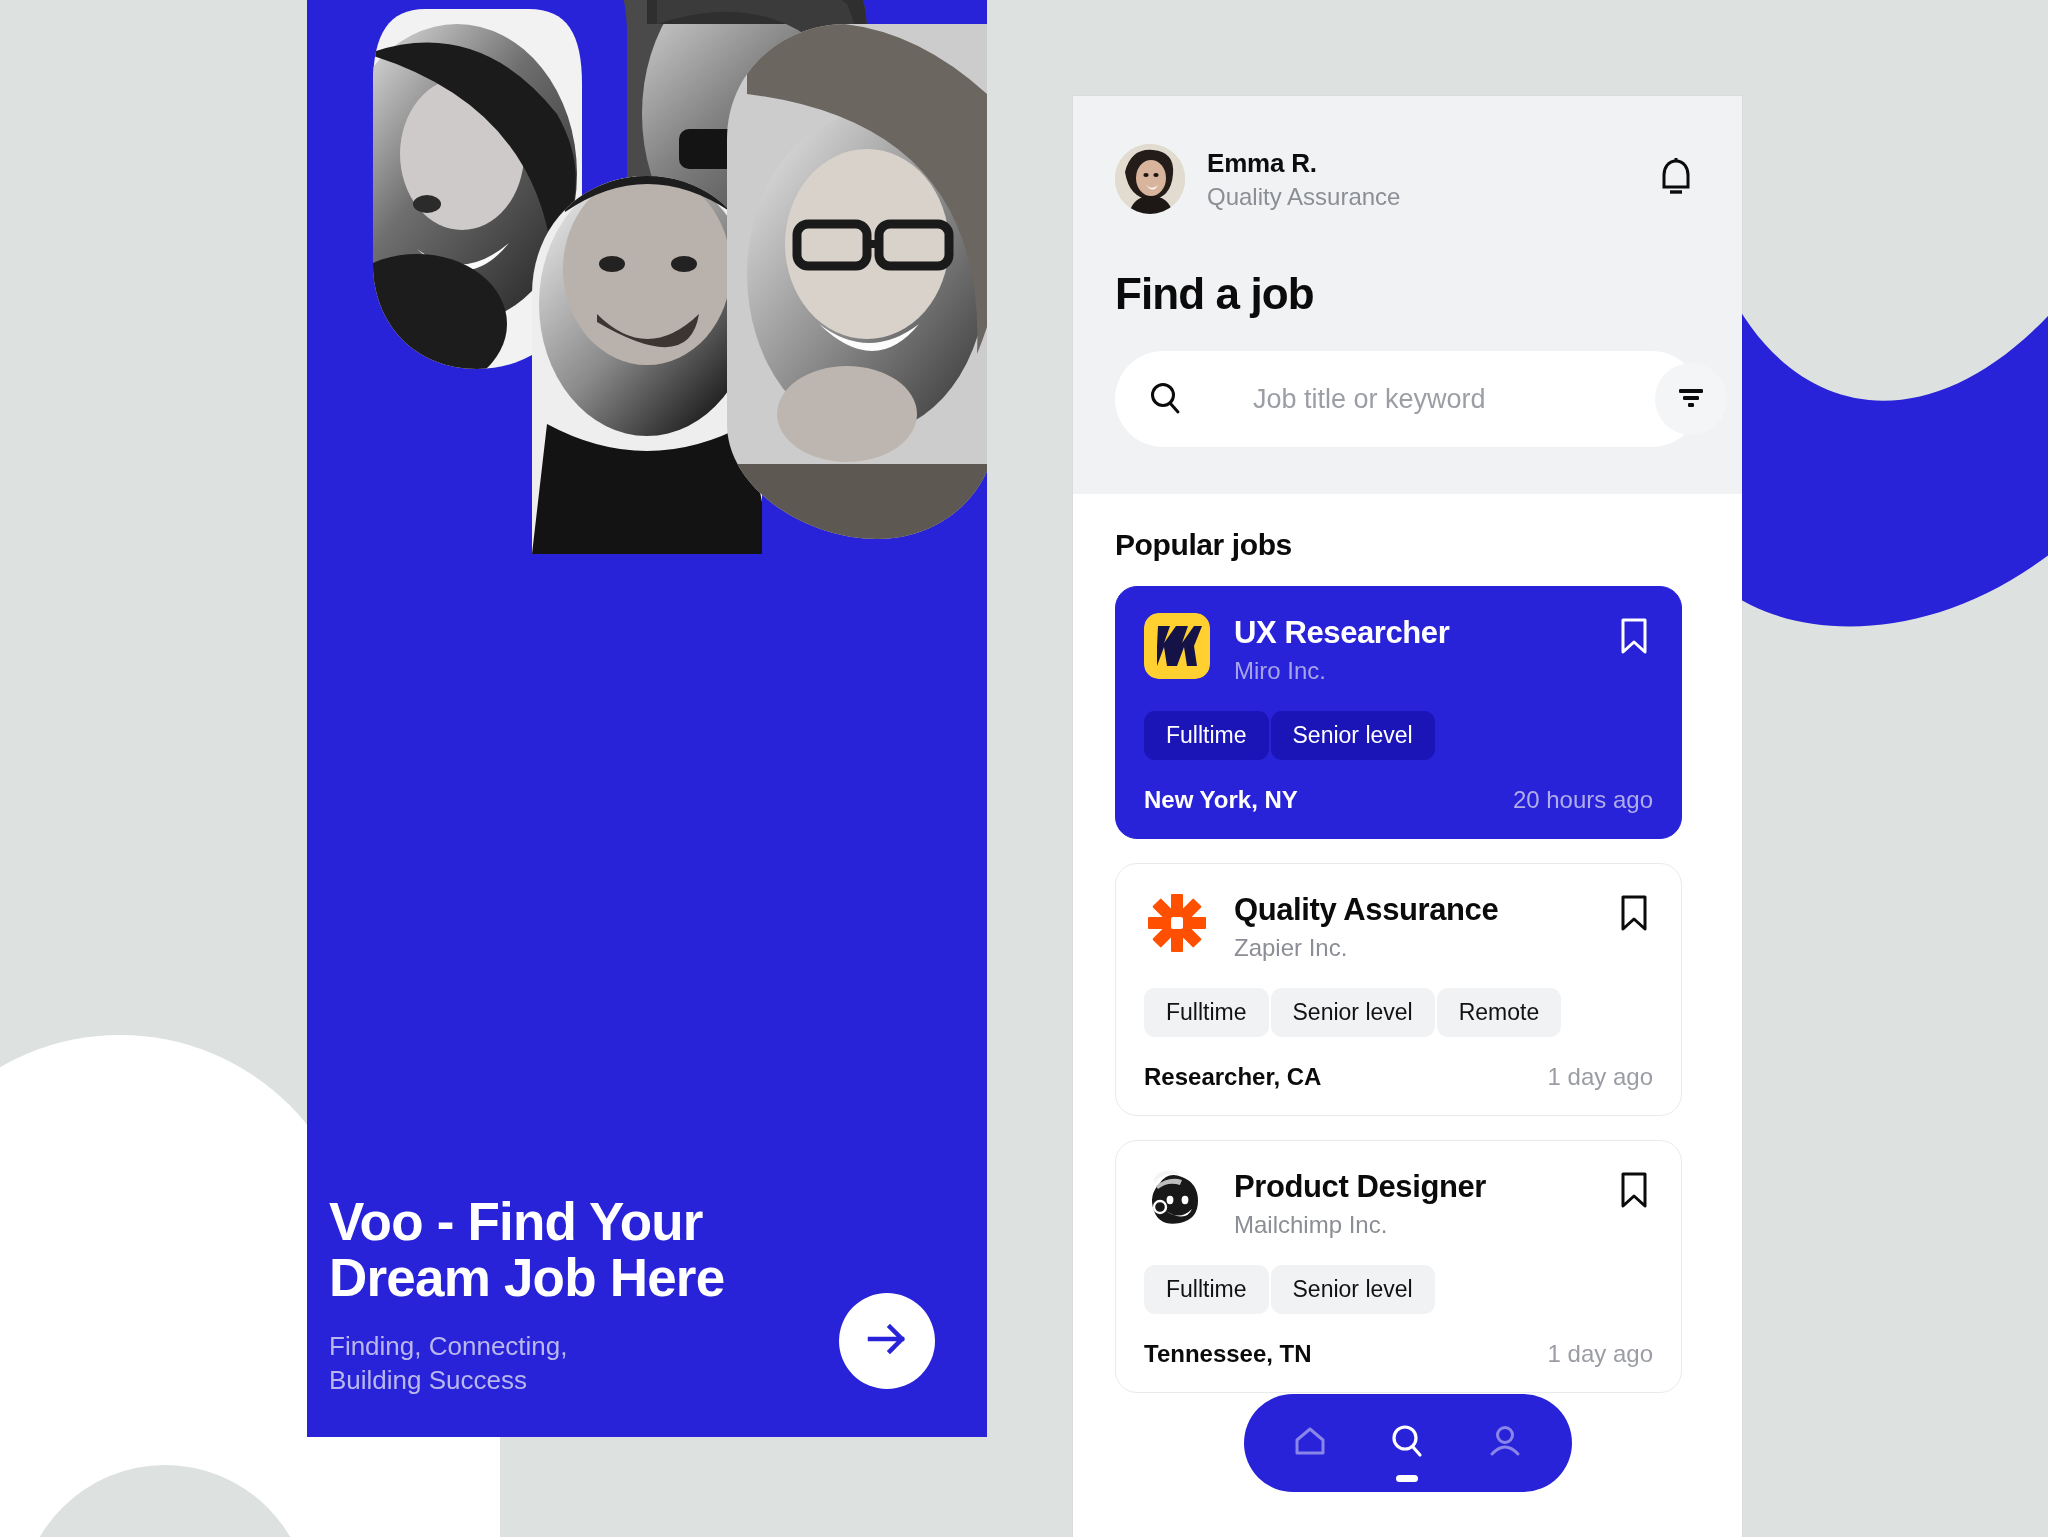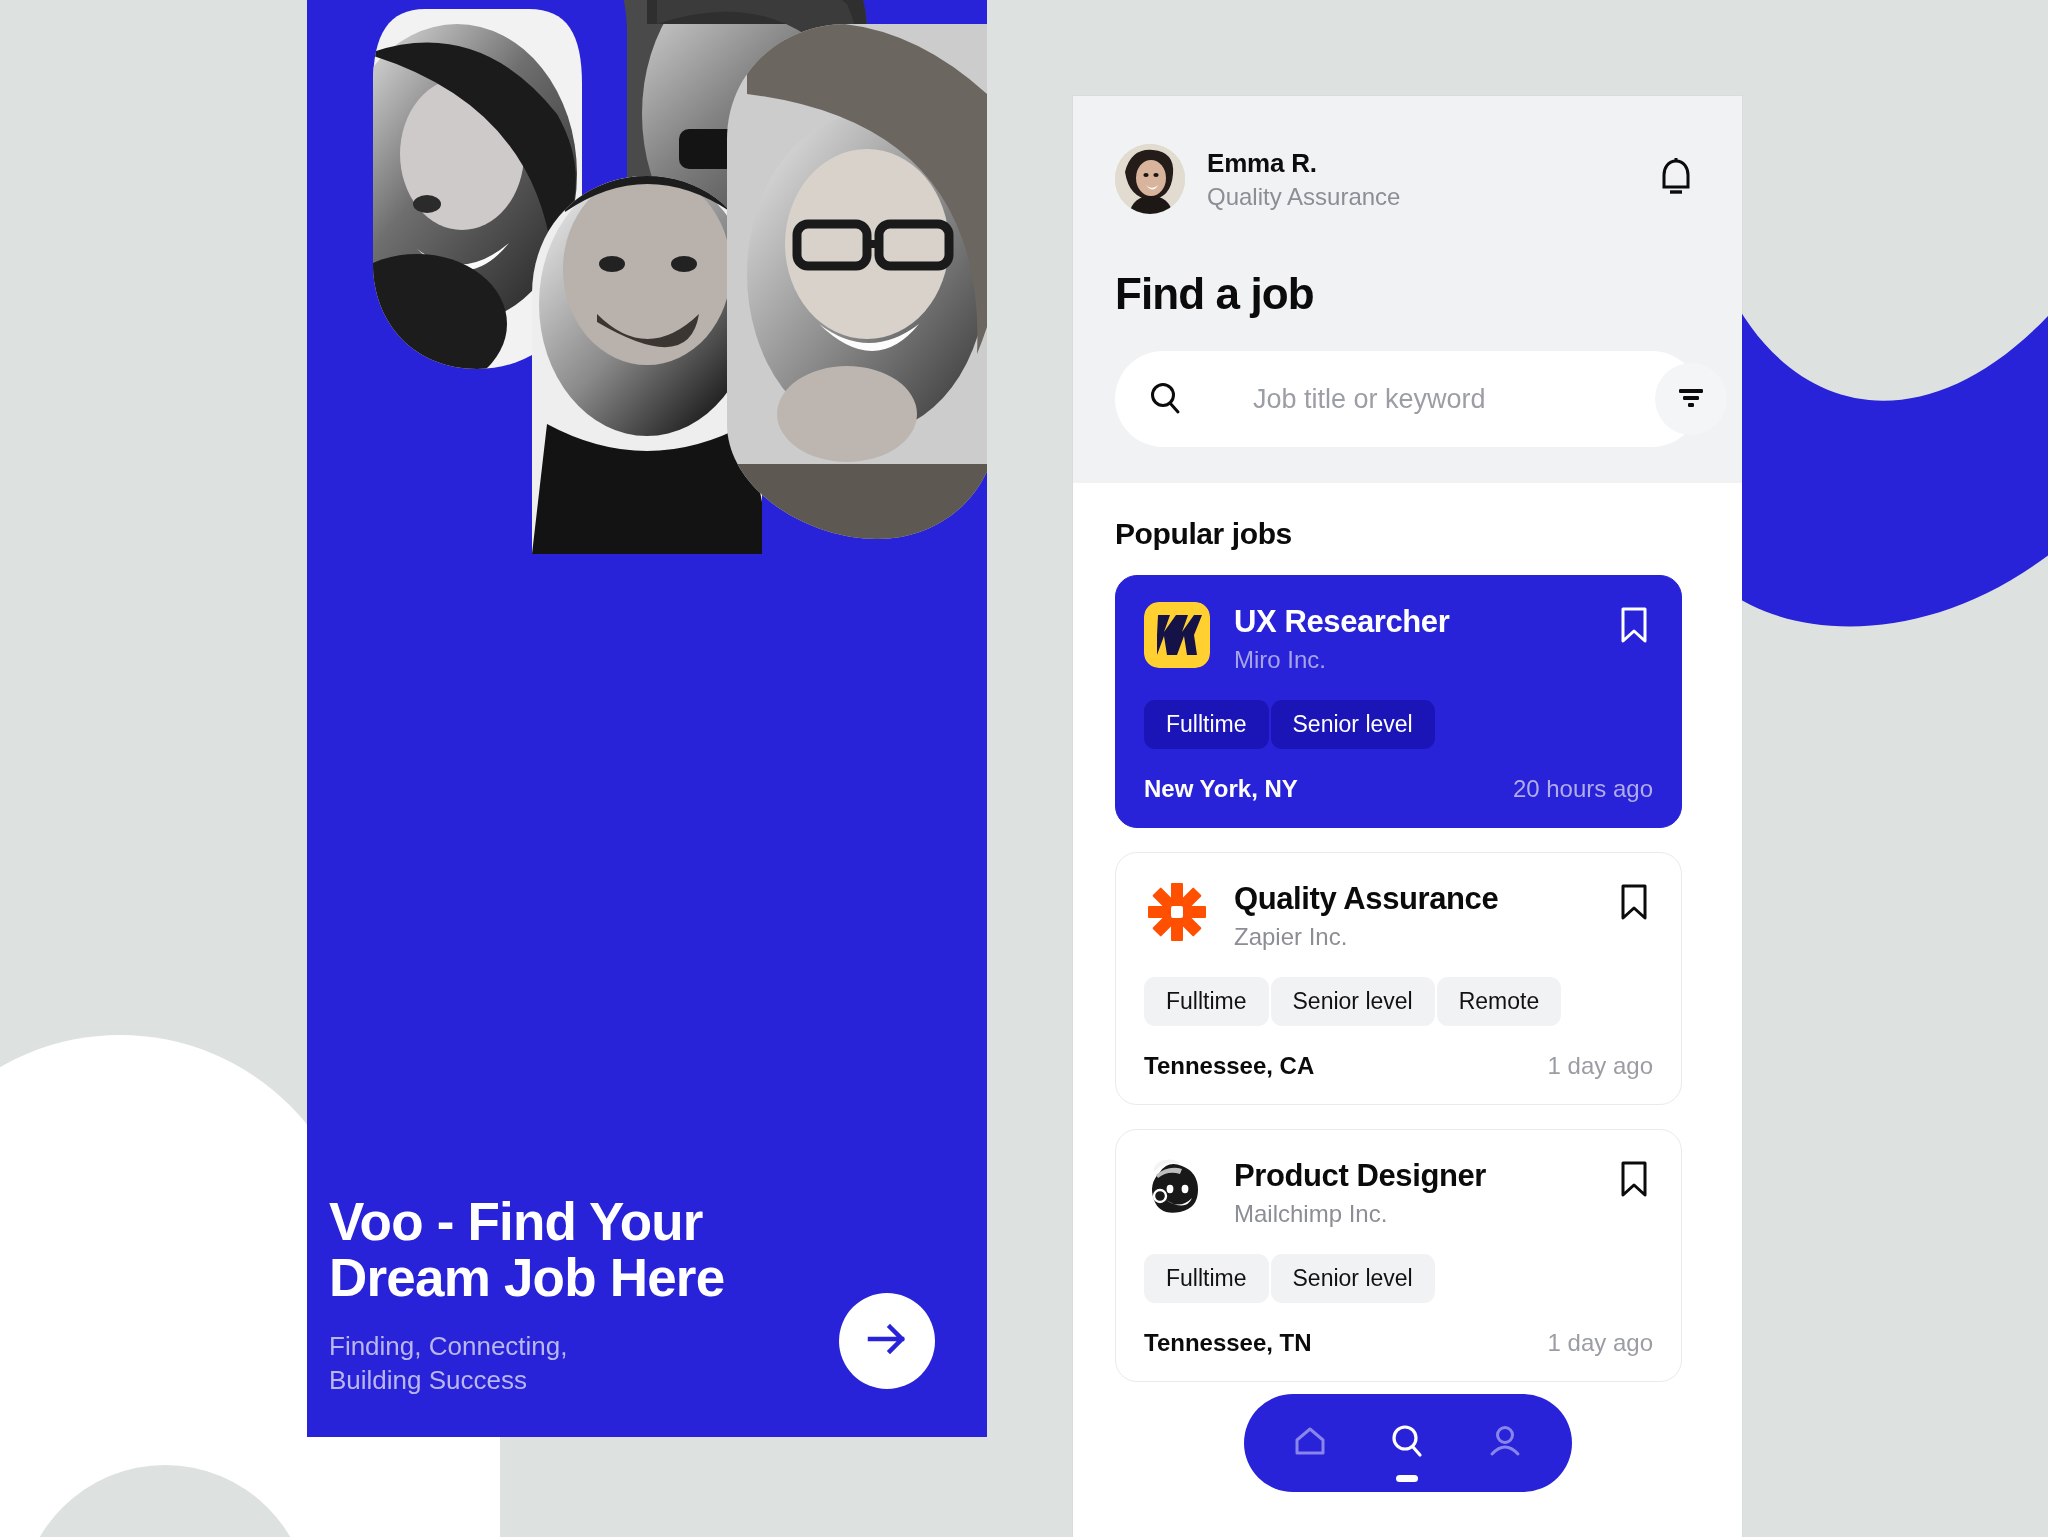--- a/index.html
+++ b/index.html
@@ -62,21 +62,21 @@
   }
 
   
   .phone {
     position: absolute; left: 1073px; top: 96px;
     width: 669px; height: 1441px;
     background: #ffffff;
     overflow: hidden;
     box-shadow: 0 0 0 1px rgba(0,0,0,0.02);
   }
-  .phone-head { background: #f1f2f4; padding: 48px 42px 36px 42px; }
+  .phone-head { background: #f1f2f4; padding: 48px 42px 47px 42px; }
 
   .user-row { display: flex; align-items: center; }
   .avatar {
     width: 70px; height: 70px; border-radius: 50%;
     background: #ded8cd; position: relative; overflow: hidden; flex: 0 0 auto;
   }
   .avatar svg { display: block; }
   .user-meta { margin-left: 22px; flex: 1 1 auto; }
   .user-name { font-size: 26px; font-weight: bold; color: #0d0d0d; letter-spacing: -0.2px; }
   .user-role { font-size: 24px; color: #8b8e94; margin-top: 4px; }
@@ -389,21 +389,21 @@
               </svg>
             </span>
           </div>
         </div>
         <div class="tags">
           <span class="tag">Fulltime</span>
           <span class="tag">Senior level</span>
           <span class="tag">Remote</span>
         </div>
         <div class="job-foot">
-          <span class="job-loc">Tennessee, CA</span>
+          <span class="job-loc">Researcher, CA</span>
           <span class="job-time">1 day ago</span>
         </div>
       </article>
 
       <article class="job-card">
         <div class="job-top">
           <div class="logo-box">
             <svg width="66" height="66" viewBox="0 0 66 66">
               <rect width="66" height="66" fill="#ffffff"></rect>
               <path d="M16 16 q 8 -12 22 -6 q 16 6 16 24 q 0 18 -18 22 q -20 4 -26 -12 q -6 -16 6 -28 Z" fill="#181818"></path>

